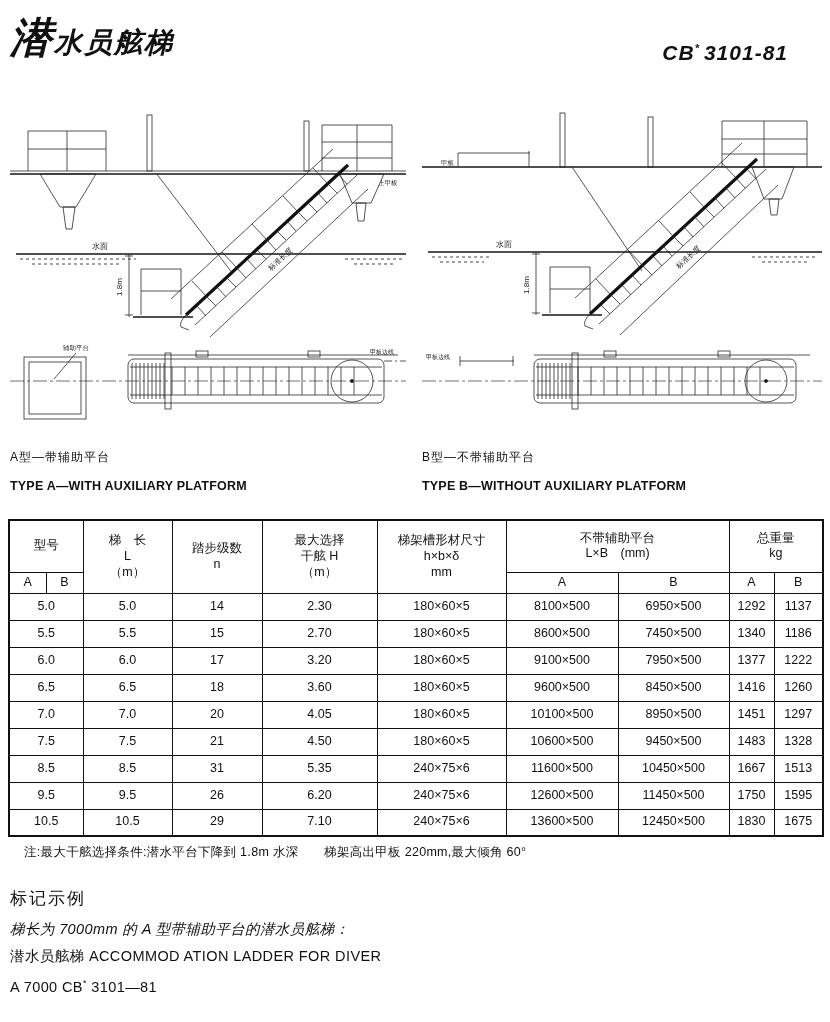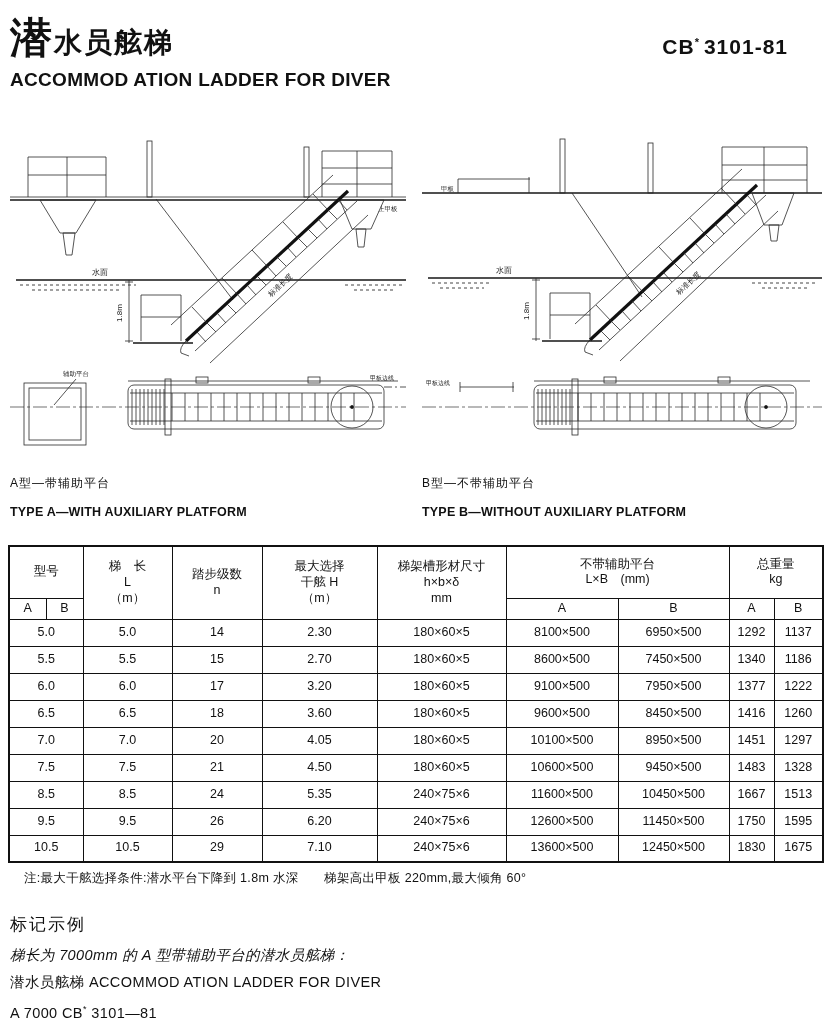--- a/index.html
+++ b/index.html
@@ -3,21 +3,21 @@
 <meta charset="utf-8">
 <style>
   * { box-sizing: border-box; }
   body { margin: 0; background: #fff; }
   .page {
     position: relative; width: 830px; height: 1022px; background: #fff;
     color: #111; font-family: "Liberation Sans", sans-serif; overflow: hidden;
   }
   
   header { padding: 16px 10px 0 10px; }
-  .title-row { display: flex; justify-content: space-between; align-items: center; }
+  .title-row { display: flex; justify-content: space-between; align-items: flex-end; font-style: italic; }
   .title-cn { margin: 0; font-weight: bold; font-size: 28px; letter-spacing: 2px; line-height: 44px; }
   .title-cn .big { font-size: 42px; }
   .std-code { font-size: 21px; font-weight: bold; margin: 12px 32px 0 0; letter-spacing: 1px; }
   .std-code sup { font-size: 11px; vertical-align: super; }
   .std-code .code { margin-left: 4px; }
   .title-en { margin: 4px 0 0 0; font-size: 19px; font-weight: bold; letter-spacing: 0.3px; }
 
   
   .figures { display: flex; gap: 16px; margin: 44px 0 0 10px; }
   figure { margin: 0; }
@@ -57,21 +57,20 @@
 </head>
 <body>
 
 <div class="page">
 
   <header>
     <div class="title-row">
       <h1 class="title-cn"><span class="big">潜</span><span>水员舷梯</span></h1>
       <div class="std-code"><span>CB</span><sup>*</sup><span class="code">3101-81</span></div>
     </div>
-    <h2 class="title-en">ACCOMMOD ATION LADDER FOR DIVER</h2>
   </header>
 
   <section class="figures">
 
     <figure>
       <svg width="396" height="332" viewBox="0 0 396 332">
 
         <line class="thin" x1="0" y1="62" x2="396" y2="62"></line>
         <line class="med" x1="0" y1="65" x2="396" y2="65"></line>
 
@@ -377,21 +376,21 @@
           <td>4.50</td>
           <td>180×60×5</td>
           <td>10600×500</td>
           <td>9450×500</td>
           <td>1483</td>
           <td>1328</td>
         </tr>
         <tr>
           <td colspan="2">8.5</td>
           <td>8.5</td>
-          <td>24</td>
+          <td>31</td>
           <td>5.35</td>
           <td>240×75×6</td>
           <td>11600×500</td>
           <td>10450×500</td>
           <td>1667</td>
           <td>1513</td>
         </tr>
         <tr>
           <td colspan="2">9.5</td>
           <td>9.5</td>

